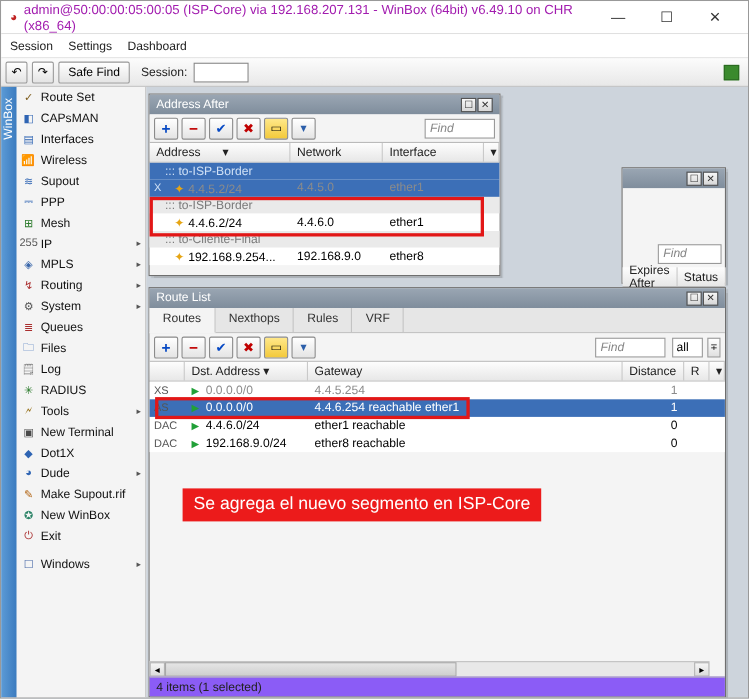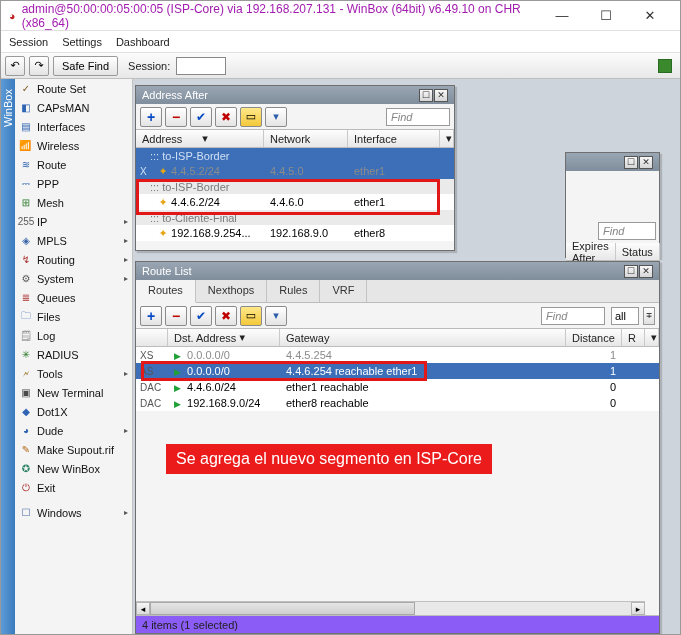--- a/index.html
+++ b/index.html
@@ -100,21 +100,21 @@
       <div class="side-item">
         <span class="sicon" style="color:#2e64b3">▤</span>
         <span>Interfaces</span>
       </div>
       <div class="side-item">
         <span class="sicon" style="color:#2e64b3">📶</span>
         <span>Wireless</span>
       </div>
       <div class="side-item">
         <span class="sicon" style="color:#2e64b3">≋</span>
-        <span>Route</span>
+        <span>Supout</span>
       </div>
       <div class="side-item">
         <span class="sicon" style="color:#2e64b3">⎓</span>
         <span>PPP</span>
       </div>
       <div class="side-item">
         <span class="sicon" style="color:#2a7a2a">⊞</span>
         <span>Mesh</span>
       </div>
       <div class="side-item">

